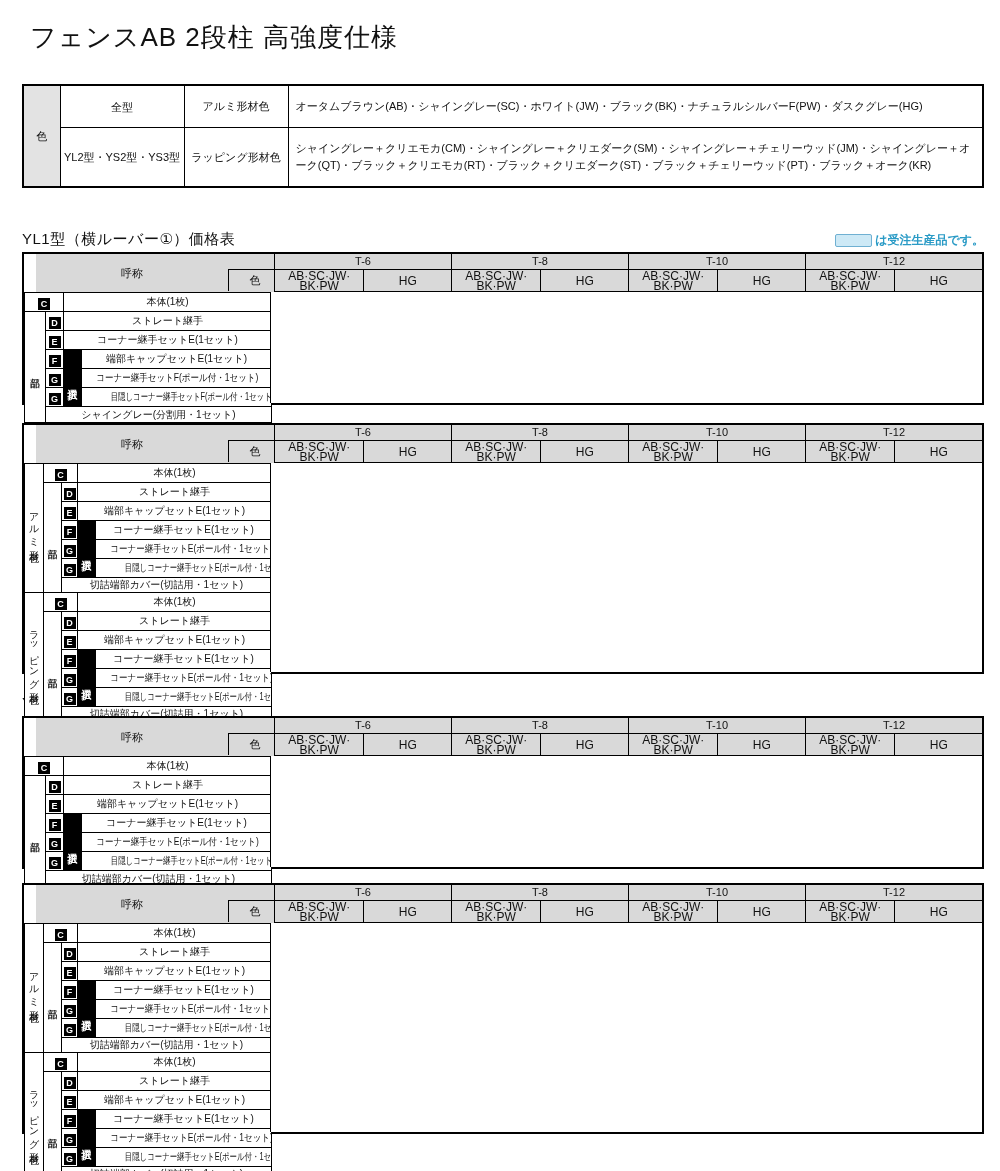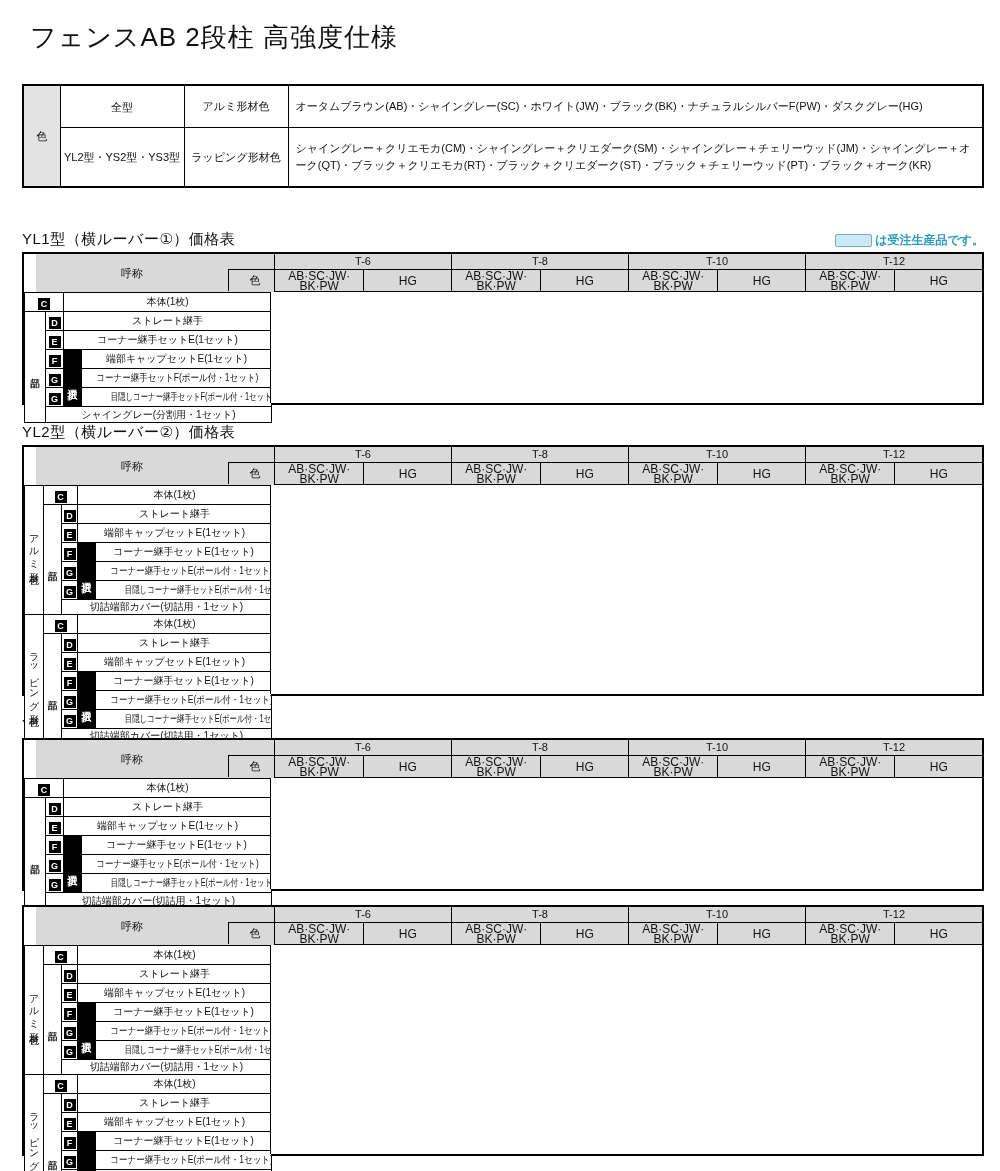--- a/index.html
+++ b/index.html
@@ -184,23 +184,20 @@
           <tr>
             <td class="nm" colspan="3"><span class="nmt">シャイングレー(分割用・1セット)</span></td>
           </tr>
         </tbody>
       </table>
       <div class="price-area"></div>
     </div>
   </div>
 
   <div class="section sec2">
-    <div class="sec-head">
-      <div class="sec-title">YL2型（横ルーバー②）価格表</div>
-    </div>
     <div class="ptable t14">
       <div class="hdr-left">
         <span class="hdr-name">呼称</span>
         <span class="hdr-color">色</span>
       </div>
       <div class="hdr-price">
         <div class="sizes-row">
           <span class="size-cell">T-6</span>
           <span class="size-cell">T-8</span>
           <span class="size-cell">T-10</span>

